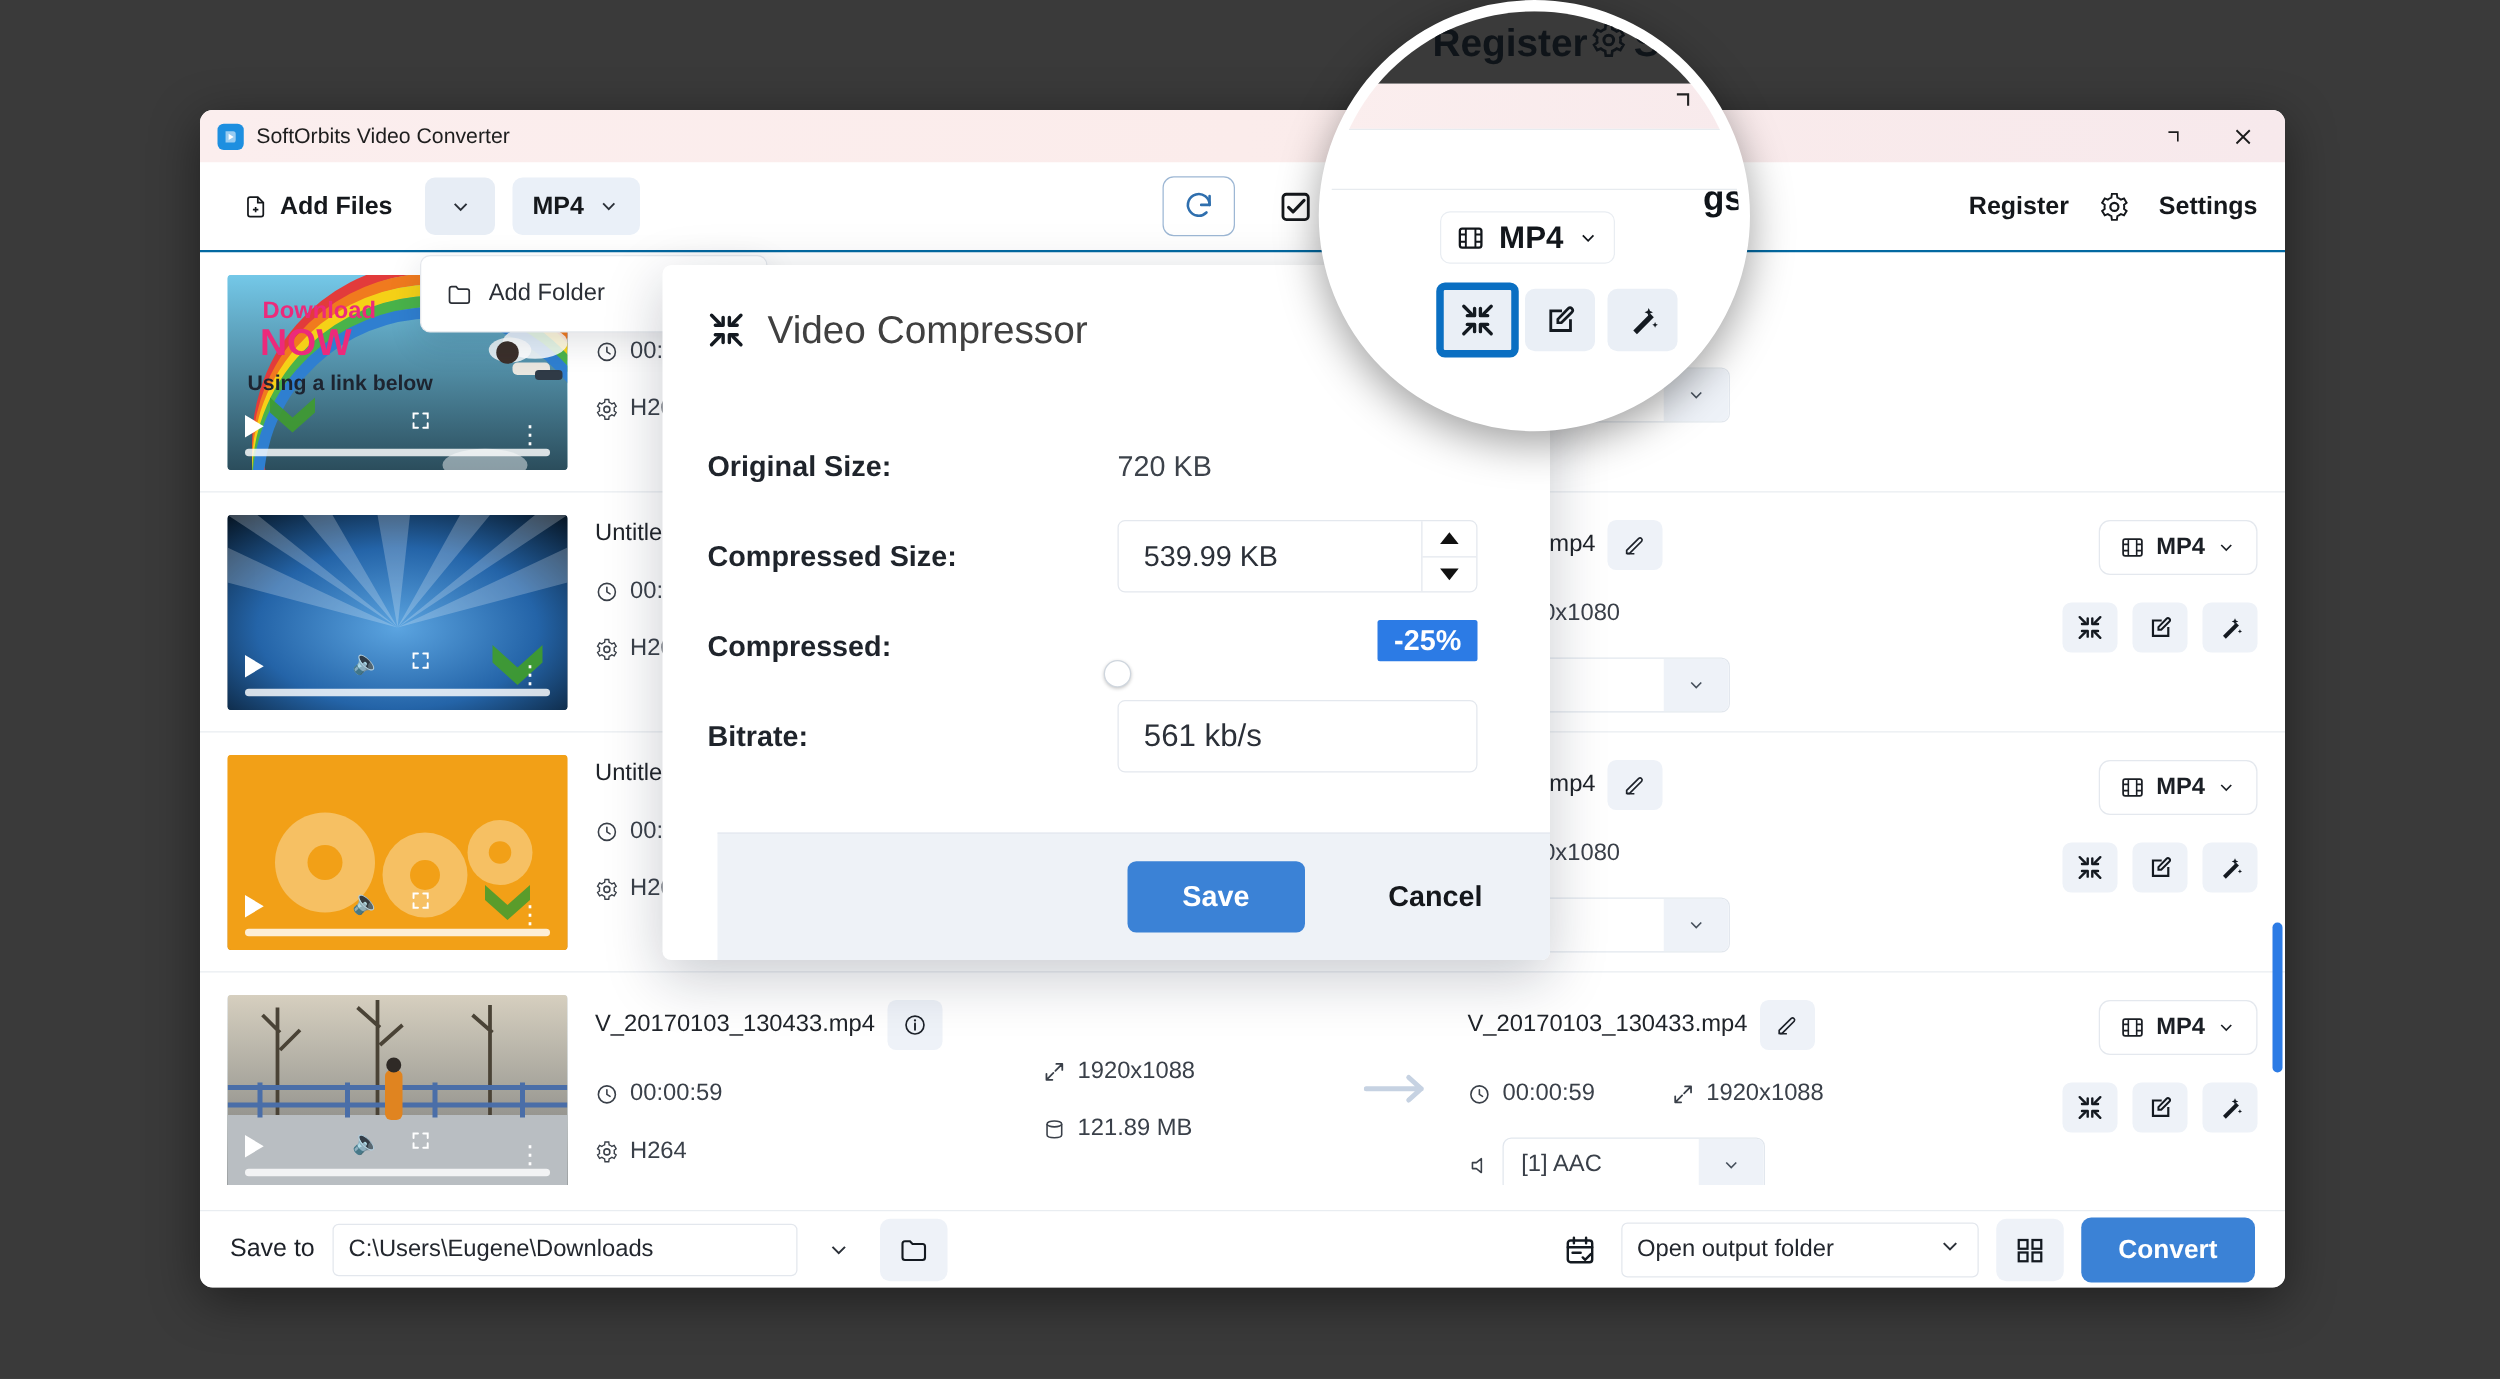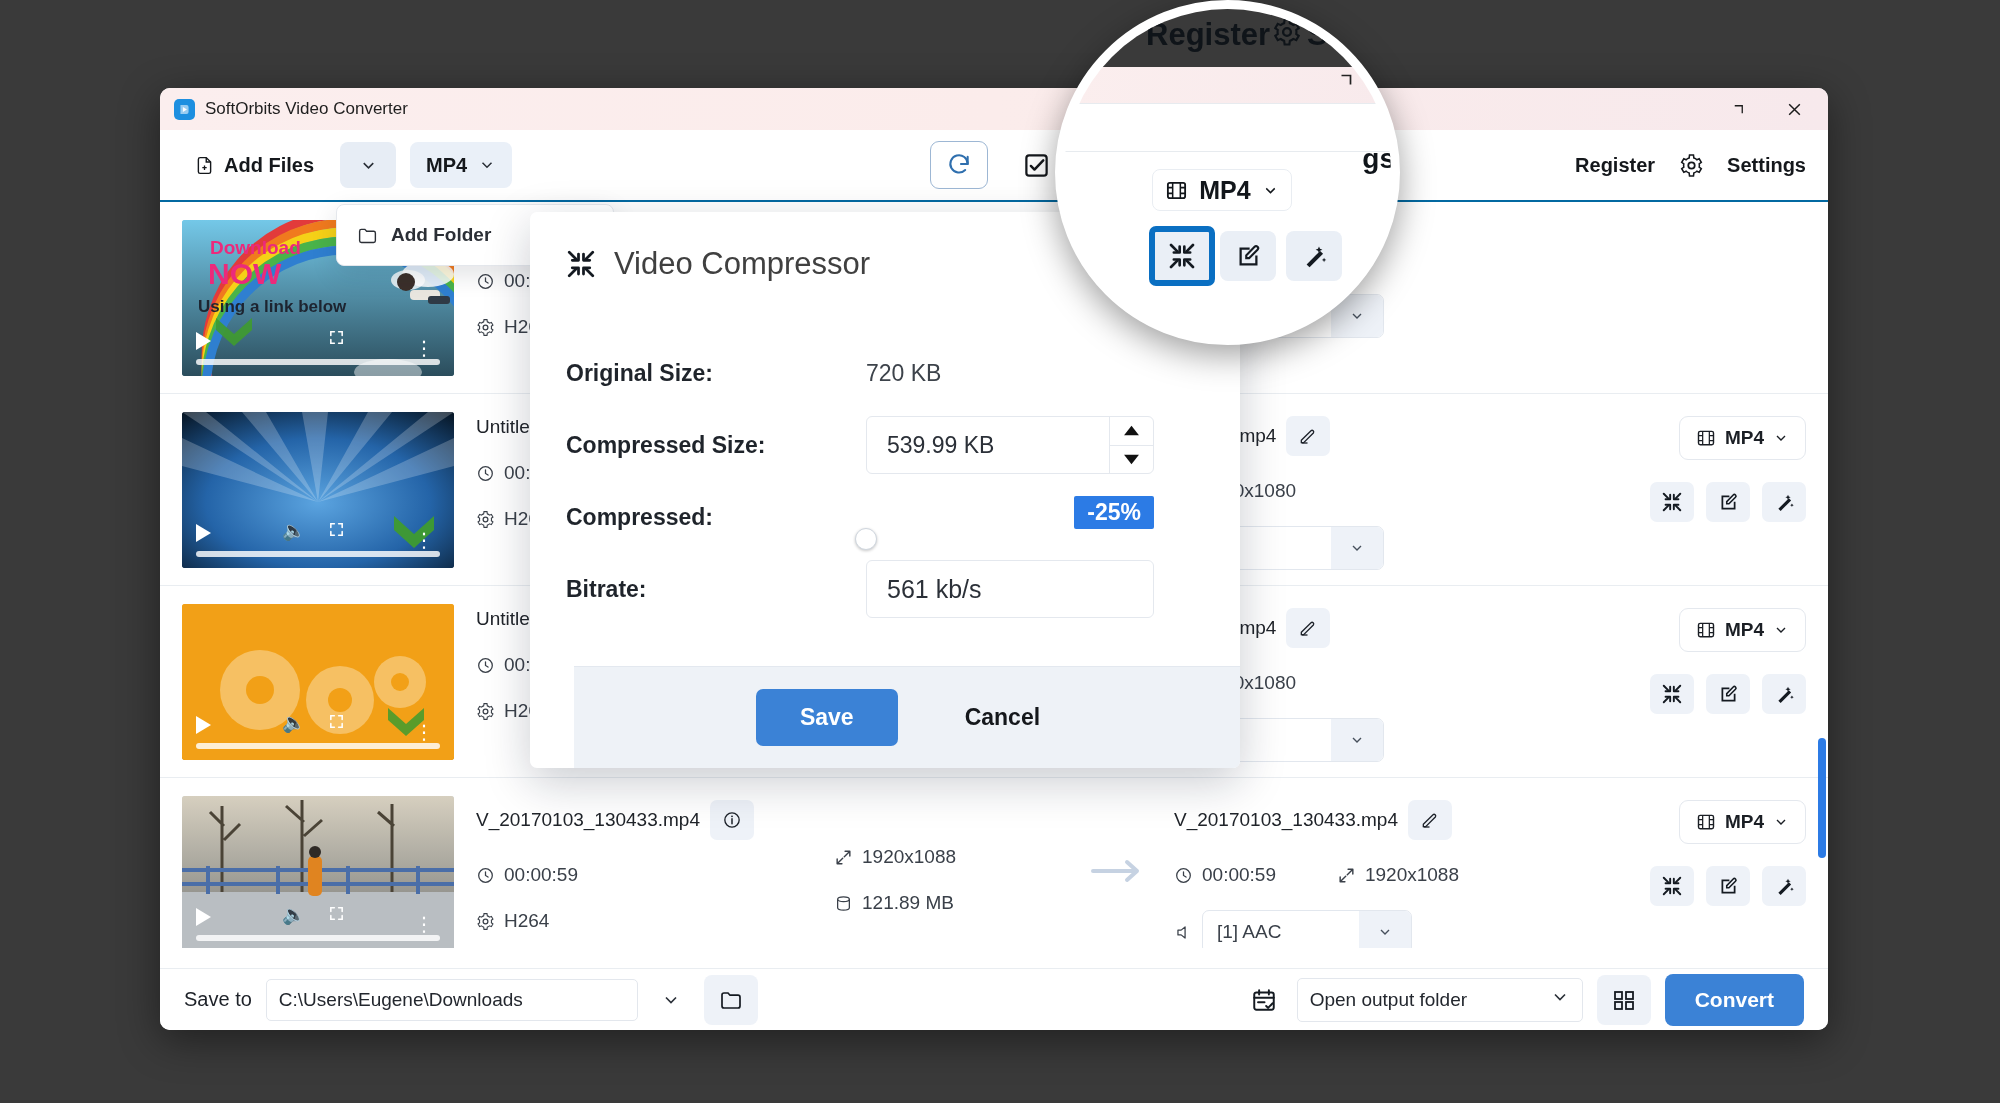--- a/index.html
+++ b/index.html
@@ -58,21 +58,21 @@
   .tb-plain-icon { width: 44px; height: 44px; display: flex; align-items: center; justify-content: center; cursor: pointer; }
   .tb-center { position: absolute; left: 50%; transform: translateX(-50%); display: flex; align-items: center; gap: 26px; }
   .tb-right { margin-left: auto; display: flex; align-items: center; gap: 14px; }
   .tb-link { font-size: 20px; color: #15181c; font-weight: bold; cursor: pointer; white-space: nowrap; }
 
   
   .dropdown-menu {
     position: absolute; left: 336px; top: 204px; width: 278px;
     background: #fff; border: 1px solid #e4e7ec; border-radius: 8px;
     box-shadow: 0 8px 26px rgba(20,30,50,.13);
-    padding: 8px 0; z-index: 40; font-weight: bold;
+    padding: 8px 0; z-index: 40;
   }
   .dropdown-item {
     display: flex; align-items: center; gap: 13px; height: 44px; padding: 0 20px;
     font-size: 19px; color: #2b2f36; cursor: pointer;
   }
 
   
   .filelist { position: absolute; left: 0; top: 114px; right: 0; bottom: 82px; overflow: hidden; background:#fff; }
   .frow { display: flex; height: 192px; border-bottom: 1px solid #e9edf1; padding: 18px 22px; align-items: flex-start; gap: 0; }
   .thumb {
@@ -141,42 +141,42 @@
   .vscroll .thumbbar { position:absolute; right:0; top: 520px; width: 8px; height: 120px; border-radius: 4px; background:#3b82d6; }
   .modal {
     position: absolute; left: 530px; top: 212px; width: 710px;
     background: #fff; border-radius: 7px; box-shadow: 0 14px 46px rgba(15,25,45,.22);
     z-index: 60; overflow: hidden;
   }
   .modal-head { display:flex; align-items:center; padding: 34px 36px 0 36px; position: relative; }
   .modal-title { display:flex; align-items:center; gap: 18px; font-size: 31px; font-weight: normal; color:#404040; }
   .modal-close { position:absolute; right: 30px; top: 28px; cursor:pointer; width: 38px; height:38px; display:flex; align-items:center; justify-content:center; }
   .modal-body { padding: 62px 36px 34px 36px; }
-  .mrow { display:flex; align-items:center; min-height: 58px; margin-bottom: 14px; }
+  .mrow { display:flex; align-items:center; min-height: 58px; margin-bottom: 14px; gap: 28px; }
   .mlabel { width: 300px; font-size: 23px; font-weight: bold; color:#1f242b; }
   .mvalue { font-size: 23px; color:#3d434b; }
   .spin-wrap {
     width: 288px; height: 58px; border: 1px solid #e4e8ee; border-radius: 6px; display:flex; align-items:stretch; background:#fff;
   }
   .spin-wrap .txt { flex:1; display:flex; align-items:center; padding: 0 20px; font-size: 23px; color:#2b3038; }
   .spin-btns { width: 44px; border-left: 1px solid #e4e8ee; display:flex; flex-direction:column; }
   .spin-btns div { flex:1; display:flex; align-items:center; justify-content:center; cursor:pointer; }
   .spin-btns div:first-child { border-bottom: 1px solid #e4e8ee; }
   .slider-block { width: 288px; }
   .badge-row { display:flex; justify-content:flex-end; margin-bottom: 10px; }
   .pct-badge { background:#2c7be5; color:#fff; font-size: 23px; font-weight: bold; padding: 3px 13px; border-radius: 2px; }
   .track { position: relative; height: 6px; background:#e6e9ee; border-radius: 3px; margin: 14px 0 6px 0; }
   .track .fill { position:absolute; left:0; top:0; bottom:0; width: 72%; background:#2c7be5; border-radius:3px; }
   .track .knob { position:absolute; left: 72%; top: 50%; transform: translate(-50%,-50%); width: 22px; height:22px; border-radius:50%; background:#fff; border:1px solid #cfd6de; box-shadow: 0 1px 3px rgba(0,0,0,.22); cursor:pointer; }
   .field-box {
     width: 288px; height: 58px; border: 1px solid #e4e8ee; border-radius: 6px;
     display:flex; align-items:center; padding: 0 20px; font-size: 25px; color:#2b3038; background:#fff;
   }
   .modal-foot {
-    background:#eef2f7; padding: 22px 36px; display:flex; align-items:center; justify-content:center; gap: 49px;
+    background:#eef2f7; padding: 22px 36px; display:flex; align-items:center; justify-content:flex-end; gap: 49px;
     border-top: 1px solid #e3e8ef;
     margin-left: 44px;
   }
   .btn-save { background:#3b82d6; color:#fff; font-size: 23px; font-weight:bold; padding: 15px 44px; border-radius: 7px; cursor:pointer; }
   .btn-cancel { color:#15181c; font-size: 23px; font-weight:bold; padding: 15px 18px; cursor:pointer; }
 
   
   .magnifier {
     position: absolute; left: 1055px; top: 0px; width: 345px; height: 345px;
     border-radius: 50%; background:#fff; border: 9px solid #fff;

